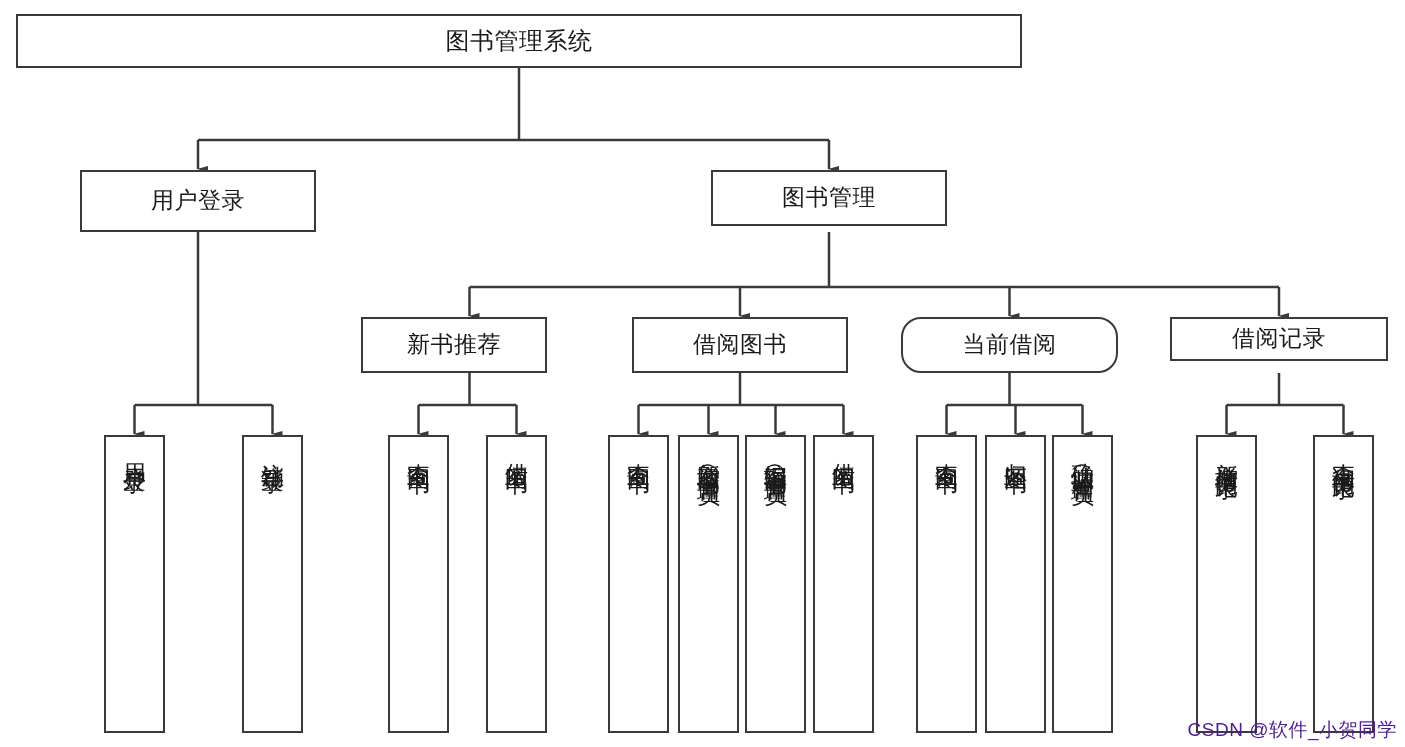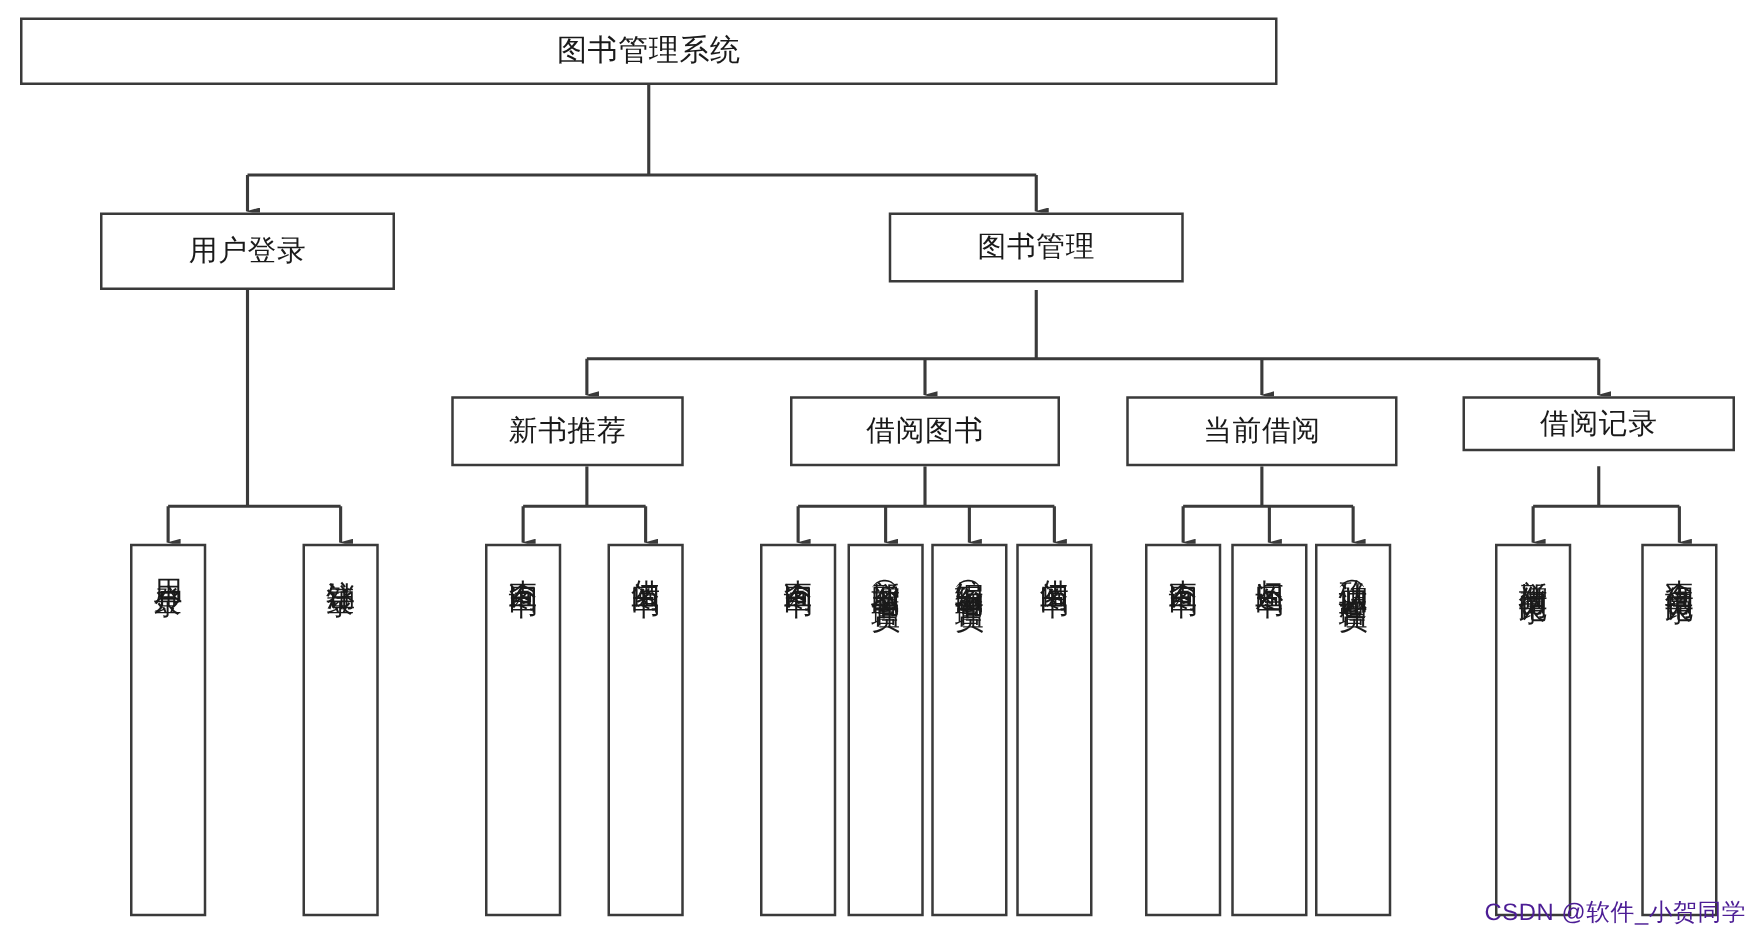--- a/index.html
+++ b/index.html
@@ -126,21 +126,21 @@
       </div>
       <div class="node horiz" style="left: 711px; top: 170px; width: 236px; height: 56px;">
         <span class="label">图书管理</span>
       </div>
       <div class="node horiz" style="left: 361px; top: 317px; width: 186px; height: 56px;">
         <span class="label">新书推荐</span>
       </div>
       <div class="node horiz" style="left: 632px; top: 317px; width: 216px; height: 56px;">
         <span class="label">借阅图书</span>
       </div>
-      <div class="node horiz" style="left: 901px; top: 317px; width: 217px; height: 56px;">
+      <div class="node horiz" style="left: 901px; top: 317px; width: 217px; height: 56px; border-radius: 20px;">
         <span class="label">当前借阅</span>
       </div>
       <div class="node horiz" style="left: 1170px; top: 317px; width: 218px; height: 44px;">
         <span class="label">借阅记录</span>
       </div>
       <div class="node vert" style="left: 104px; top: 435px; width: 61px; height: 298px;">
         <span class="label">用户登录</span>
       </div>
       <div class="node vert" style="left: 242px; top: 435px; width: 61px; height: 298px;">
         <span class="label">注销登录</span>

